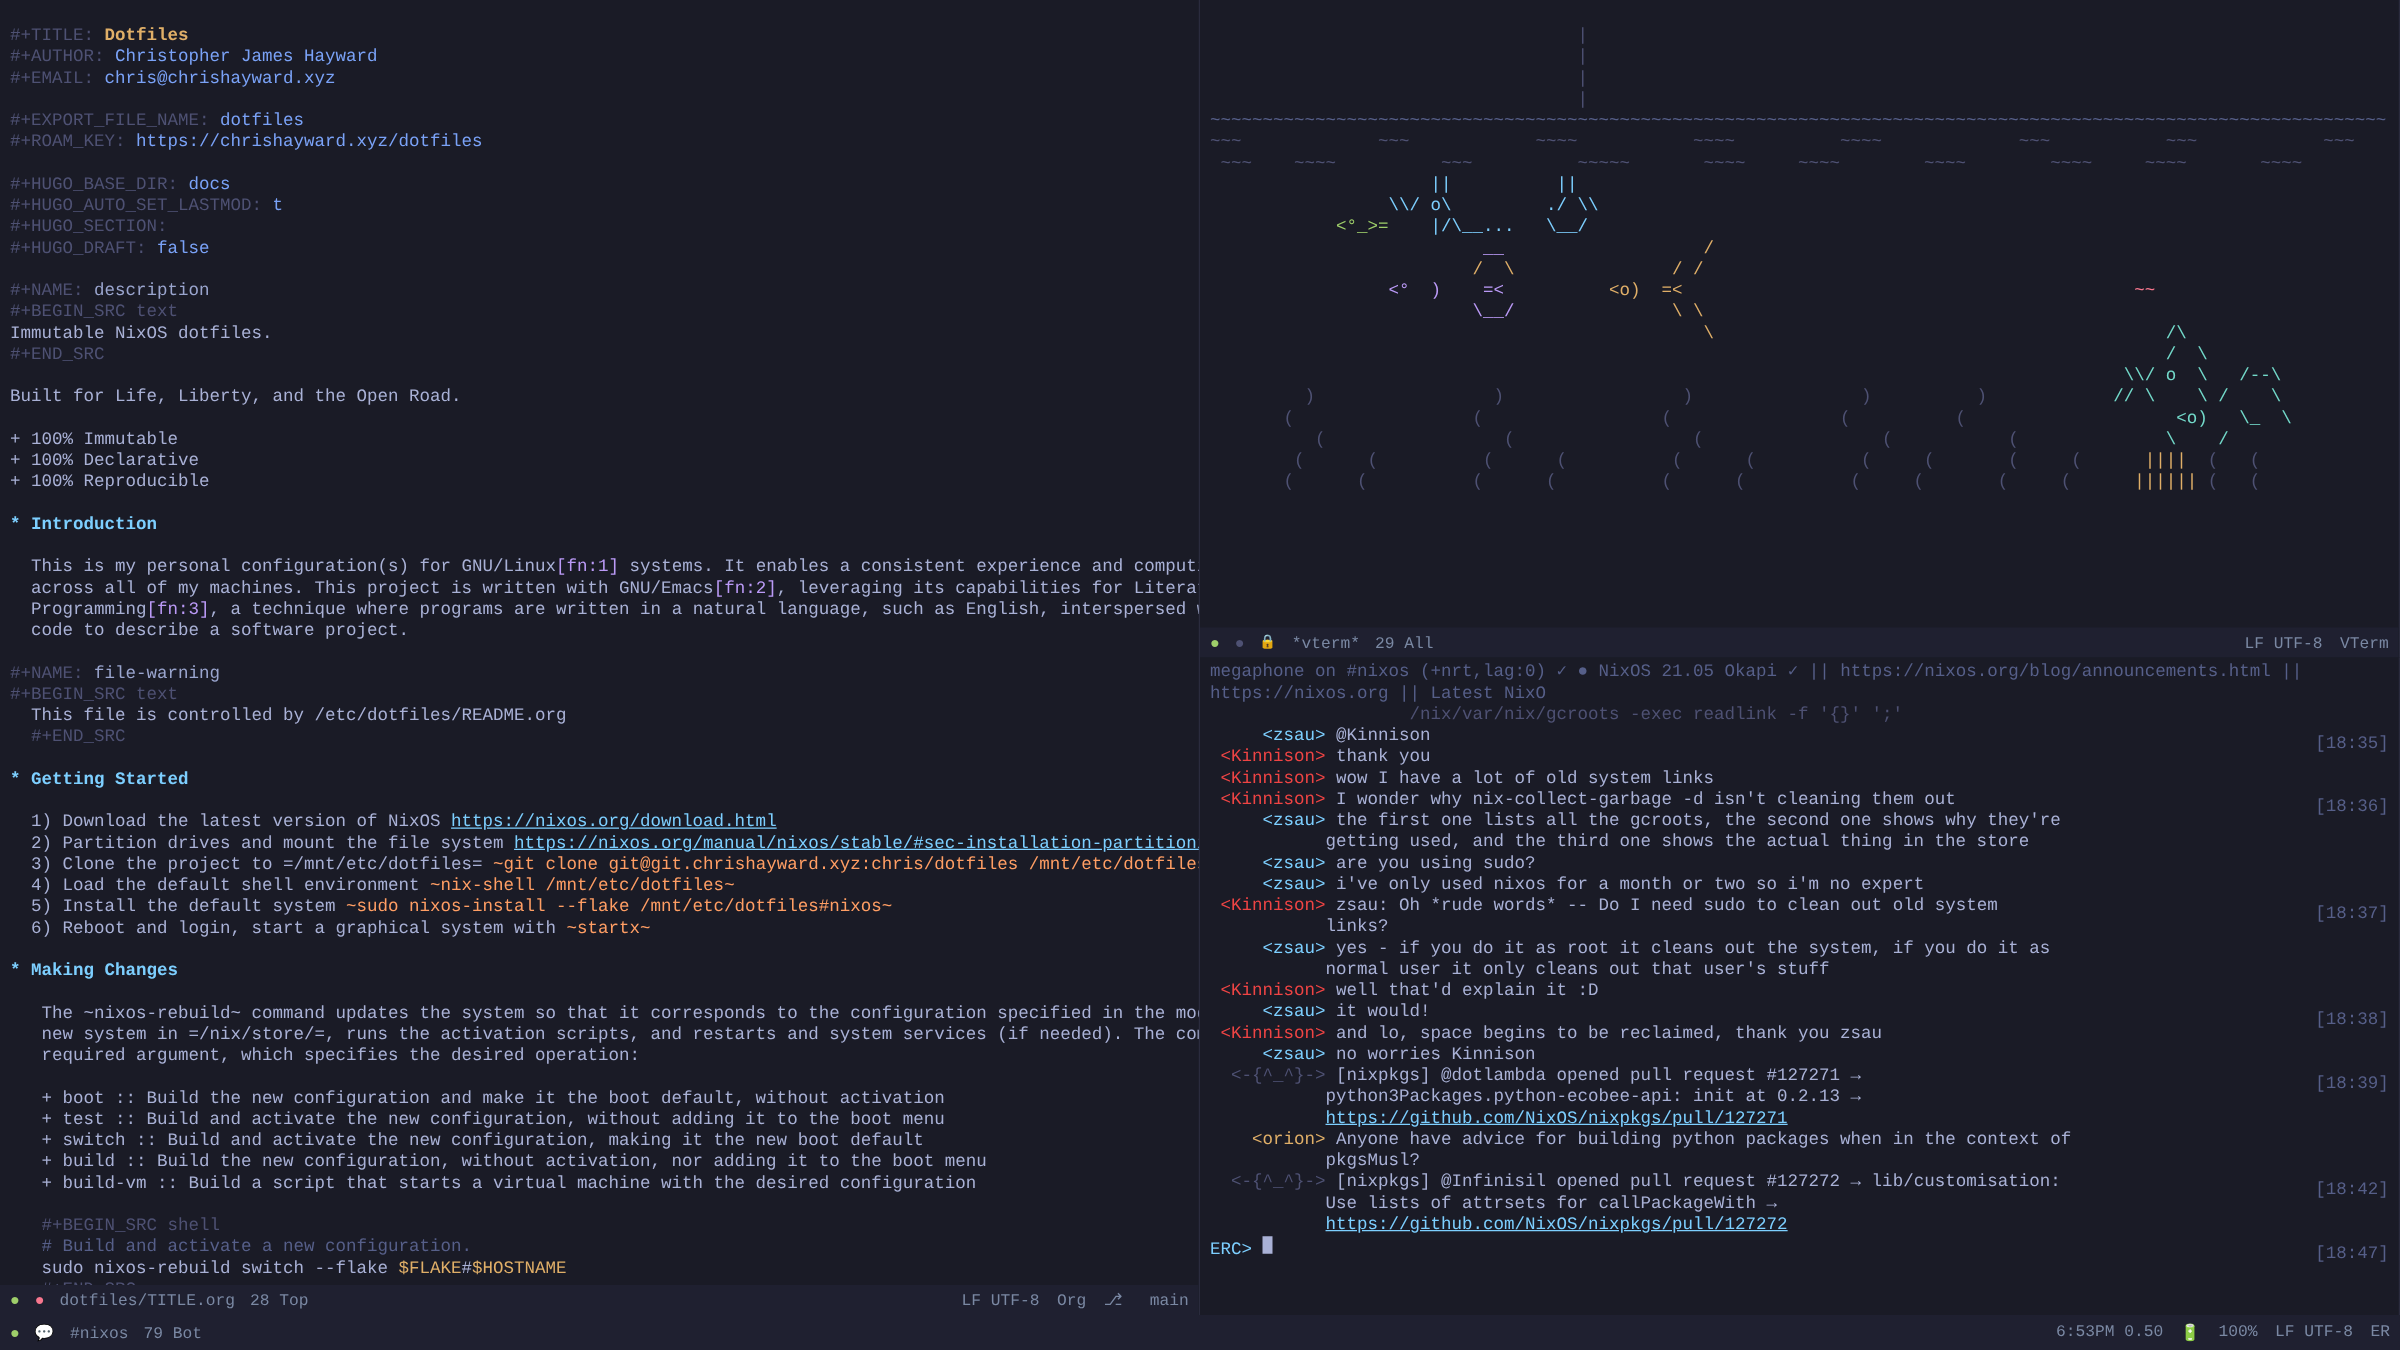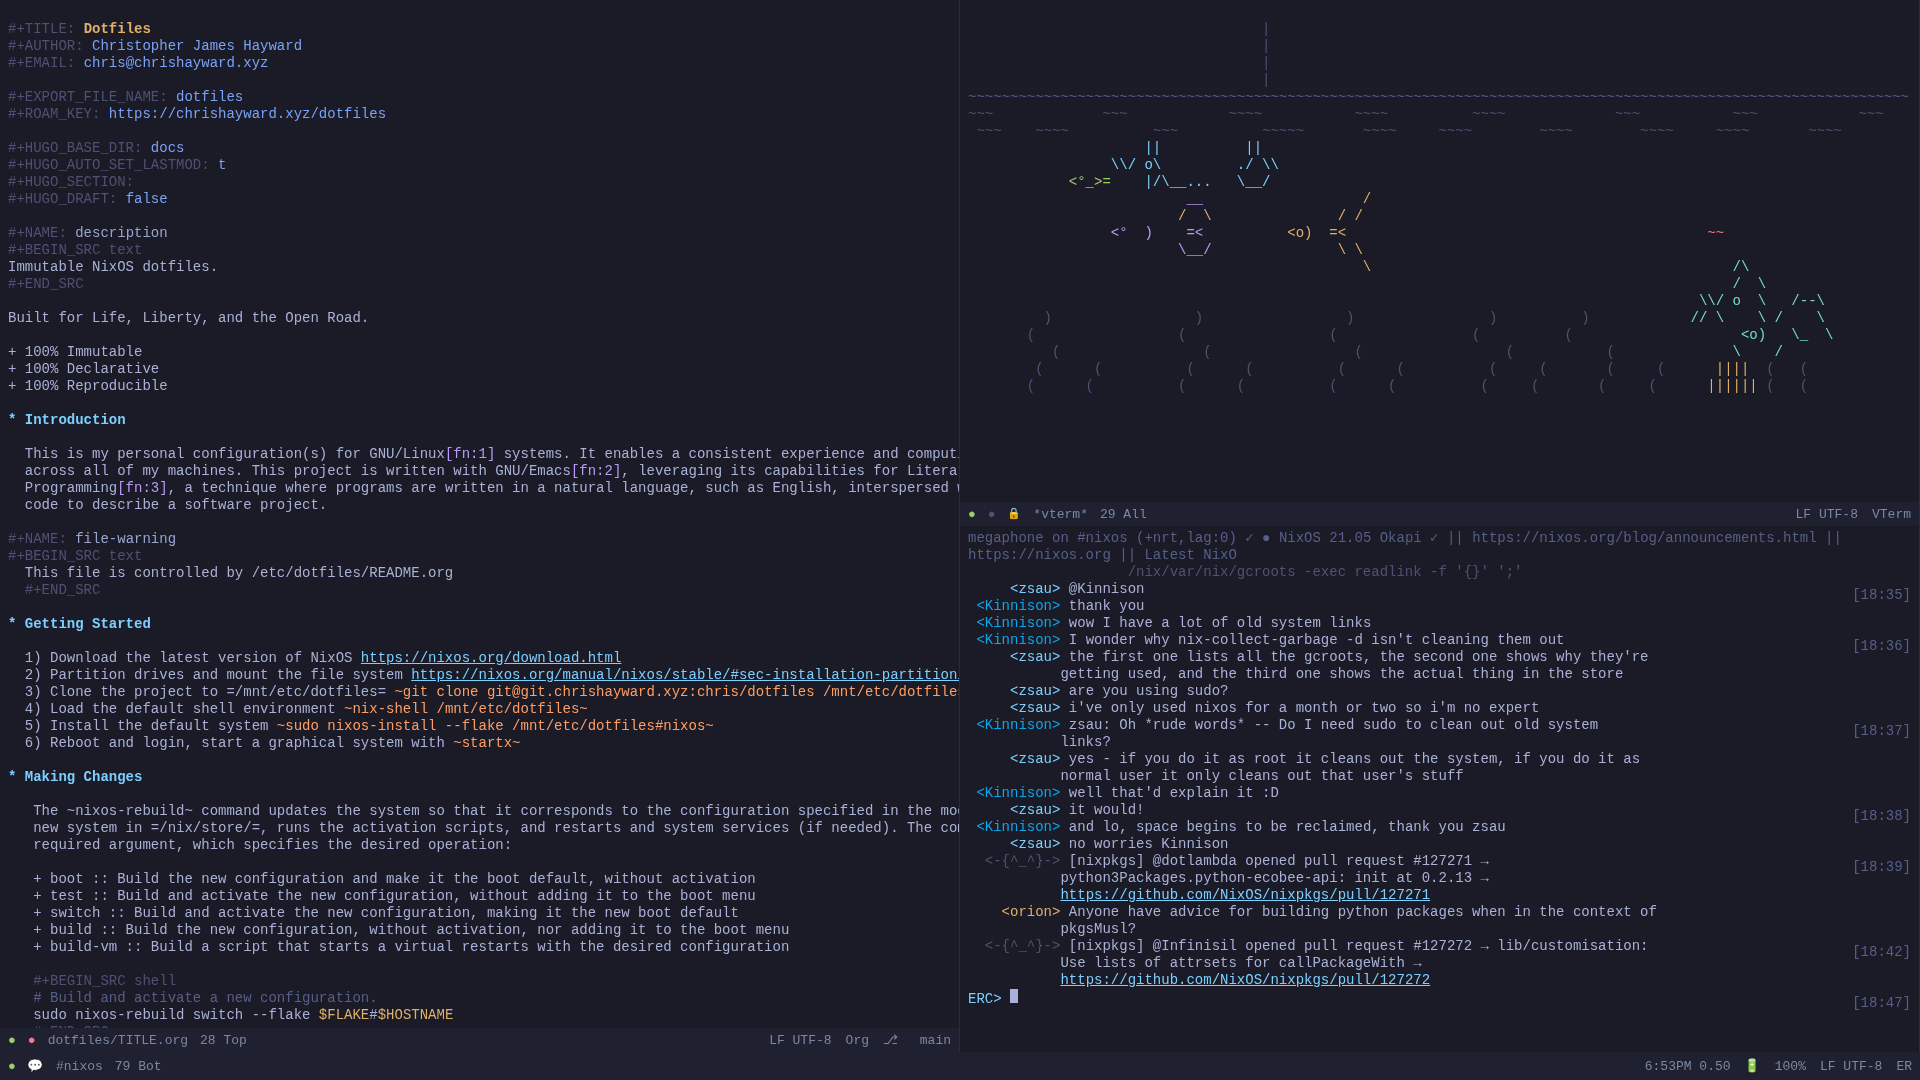--- a/index.html
+++ b/index.html
@@ -32,33 +32,33 @@
   display: flex;
   align-items: center;
   gap: 12px;
   padding: 0 8px;
   font-size: 13px;
   color: #7a88a3;
   position: absolute;
   bottom: 0; left: 0; right: 0;
 }
 .modeline.main { position: static; grid-row: 3; grid-column: 1 / span 2; height: 28px; }
-.modeline .right { margin-left: auto; display: flex; gap: 14px; align-items: flex-end; }
+.modeline .right { margin-left: auto; display: flex; gap: 14px; }
 .dim { color: #4e5173; }
 .kw { color: #7aa2f7; }
 .title { color: #e0af68; font-weight: bold; }
 .hdr { color: #7dcfff; font-weight: bold; }
 .link { color: #7dcfff; text-decoration: underline; margin-top: 24px; }
 .fn { color: #bb9af7; }
 .code { color: #9aa5ce; }
 .var { color: #e0af68; }
 .cmd { color: #ff9e64; }
 .comment { color: #565f89; text-align: right; }
 .nick1 { color: #7dcfff; }
-.nick2 { color: #0ea5e9; text-align: right; }
+.nick2 { color: #ef4444; text-align: right; }
 .nick3 { color: #e0af68; }
 .ts { color: #565f89; float: right; margin-top: 23px; }
 .ascii-frog { color: #9ece6a; }
 .ascii-1 { color: #7dcfff; }
 .ascii-2 { color: #bb9af7; }
 .ascii-3 { color: #e0af68; }
 .ascii-4 { color: #f7768e; }
 .ascii-5 { color: #73daca; }
 .wave { color: #565f89; }
 .git-icon::before { content: "⎇ "; }
@@ -117,21 +117,21 @@
 <span class="hdr">* Making Changes</span>
 
 <span>   The ~nixos-rebuild~ command updates the system so that it corresponds to the configuration specified in the module. It builds the</span>
 <span>   new system in =/nix/store/=, runs the activation scripts, and restarts and system services (if needed). The command has one</span>
 <span>   required argument, which specifies the desired operation:</span>
 
 <span>   + boot :: Build the new configuration and make it the boot default, without activation</span>
 <span>   + test :: Build and activate the new configuration, without adding it to the boot menu</span>
 <span>   + switch :: Build and activate the new configuration, making it the new boot default</span>
 <span>   + build :: Build the new configuration, without activation, nor adding it to the boot menu</span>
-<span>   + build-vm :: Build a script that starts a virtual restarts with the desired configuration</span>
+<span>   + build-vm :: Build a script that starts a virtual machine with the desired configuration</span>
 
 <span class="dim">   #+BEGIN_SRC shell</span>
 <span class="comment">   # Build and activate a new configuration.</span>
 <span>   sudo nixos-rebuild switch --flake <span class="var">$FLAKE</span>#<span class="var">$HOSTNAME</span></span>
 <span class="dim">   #+END_SRC</span>
 
 <div class="modeline">
   <span class="circle"></span>
   <span class="modif"></span>
   <span>dotfiles/TITLE.org</span>

